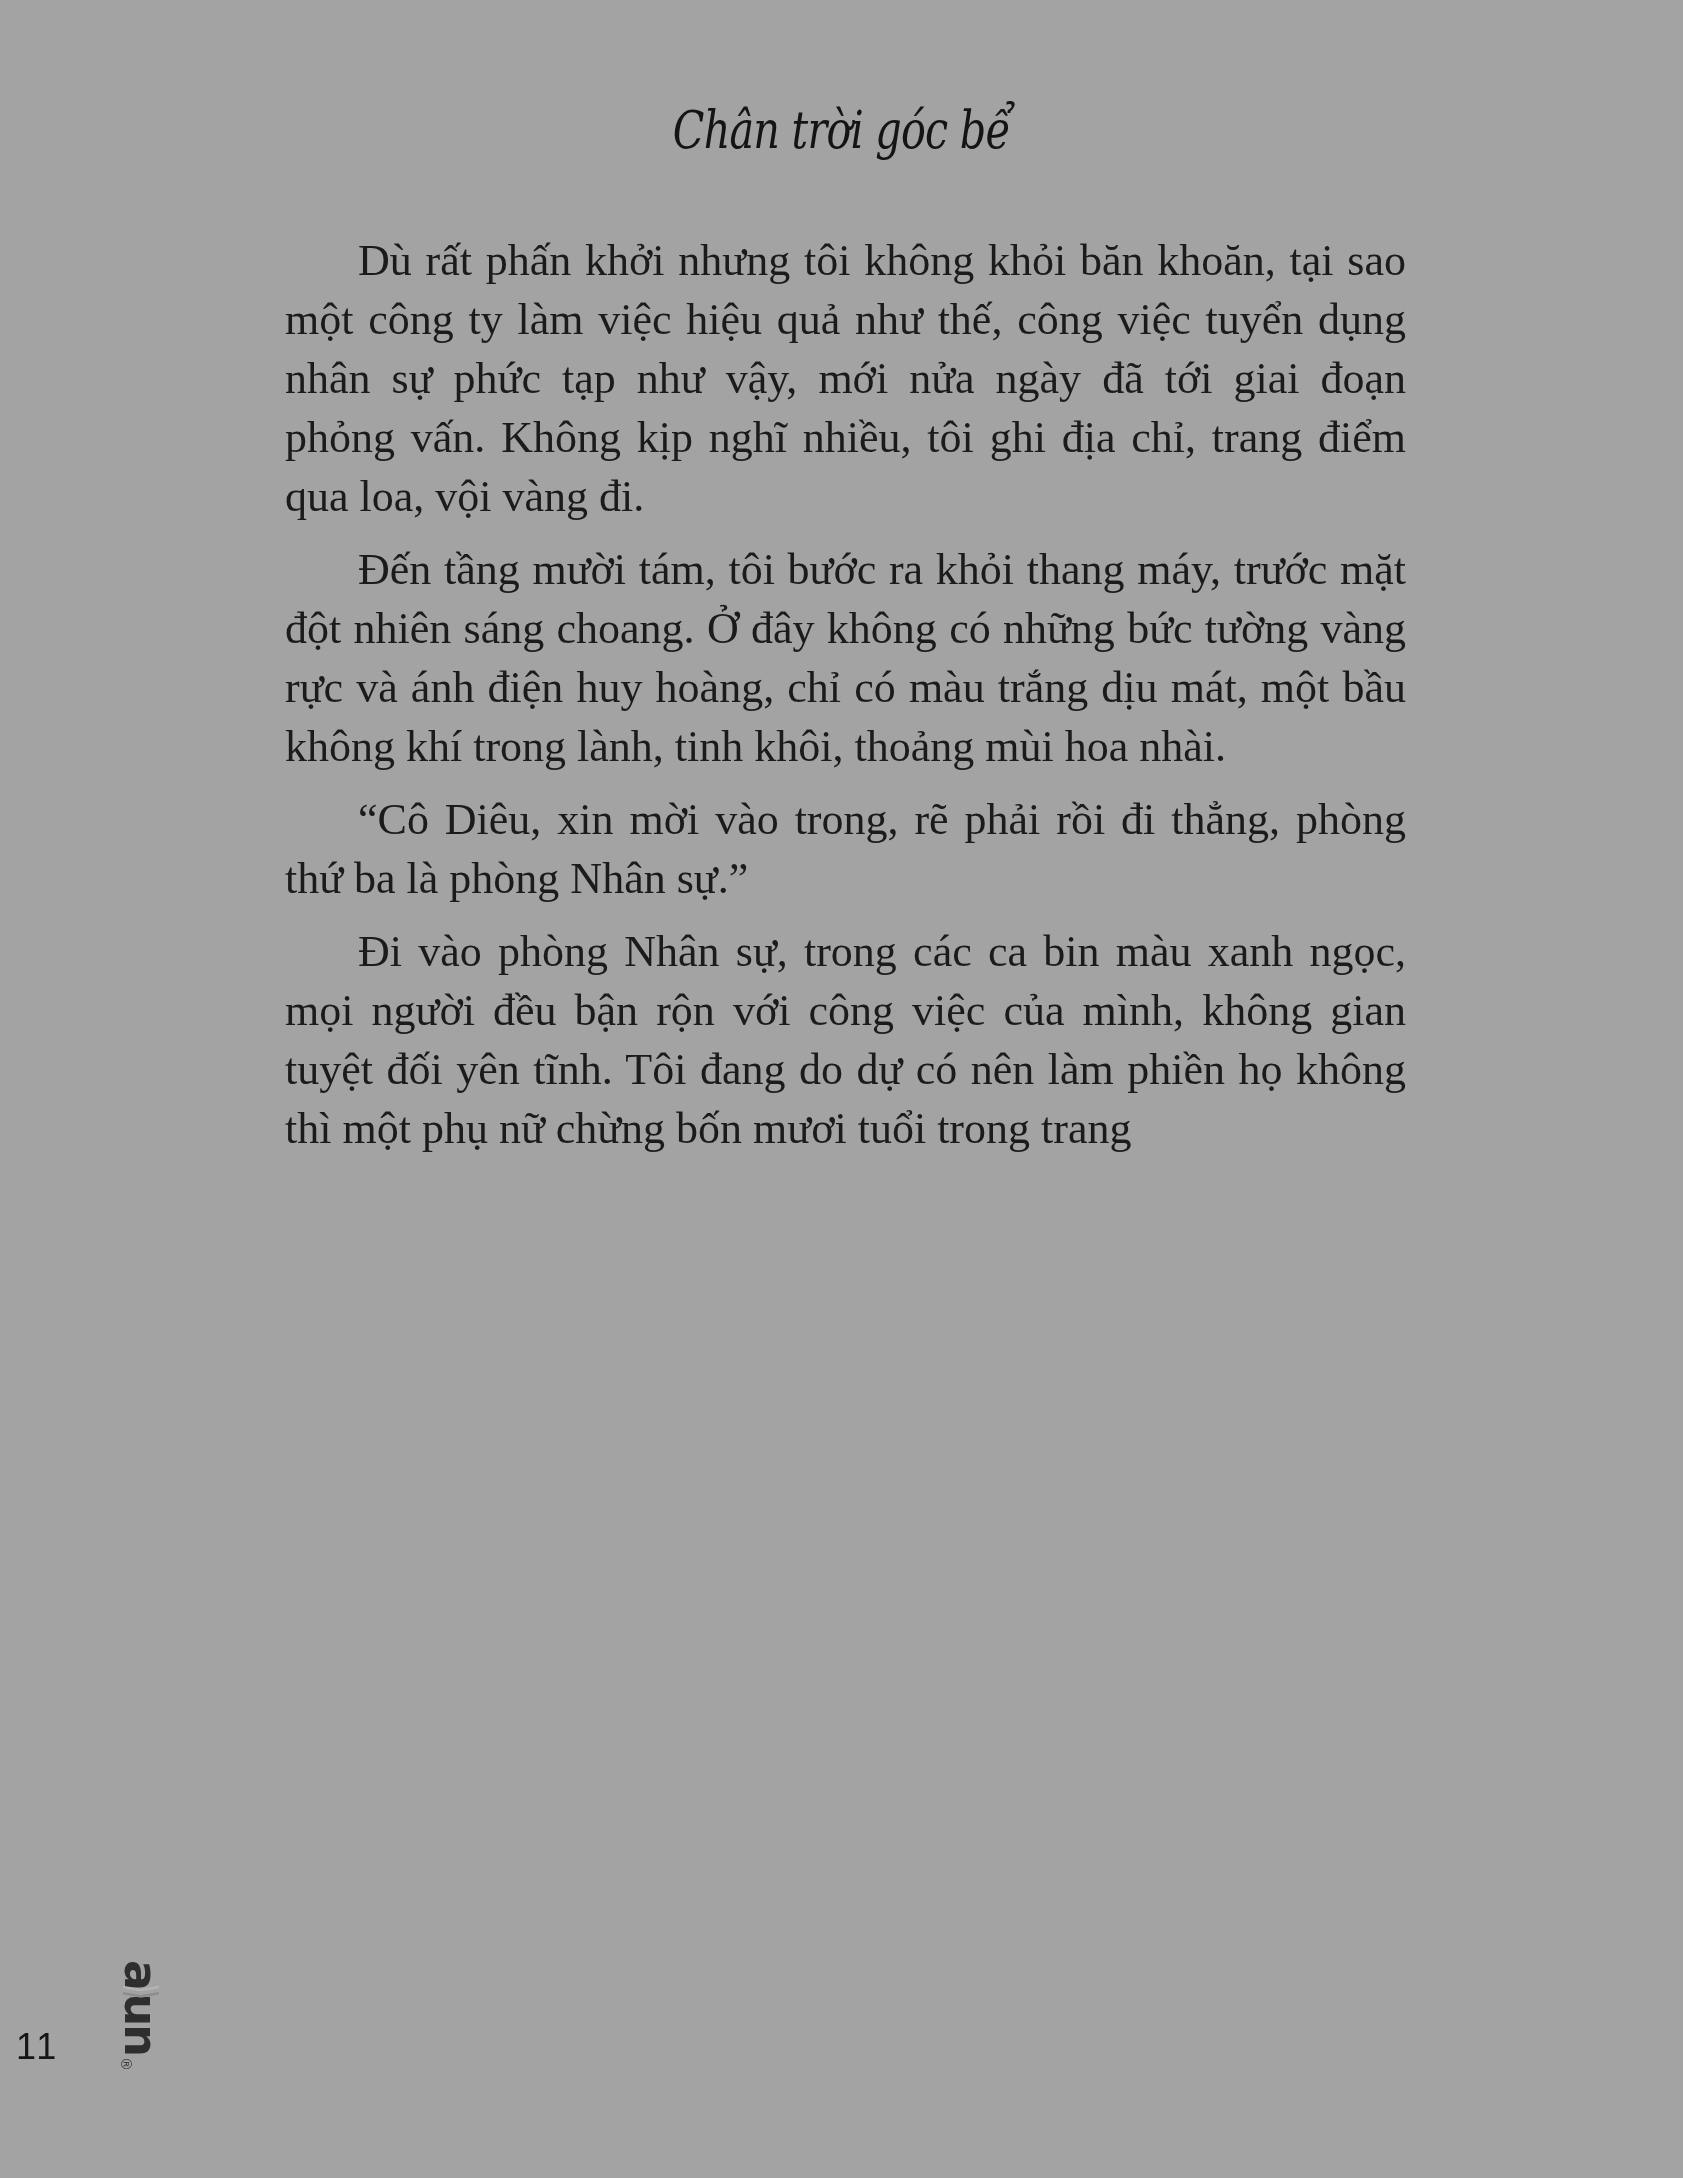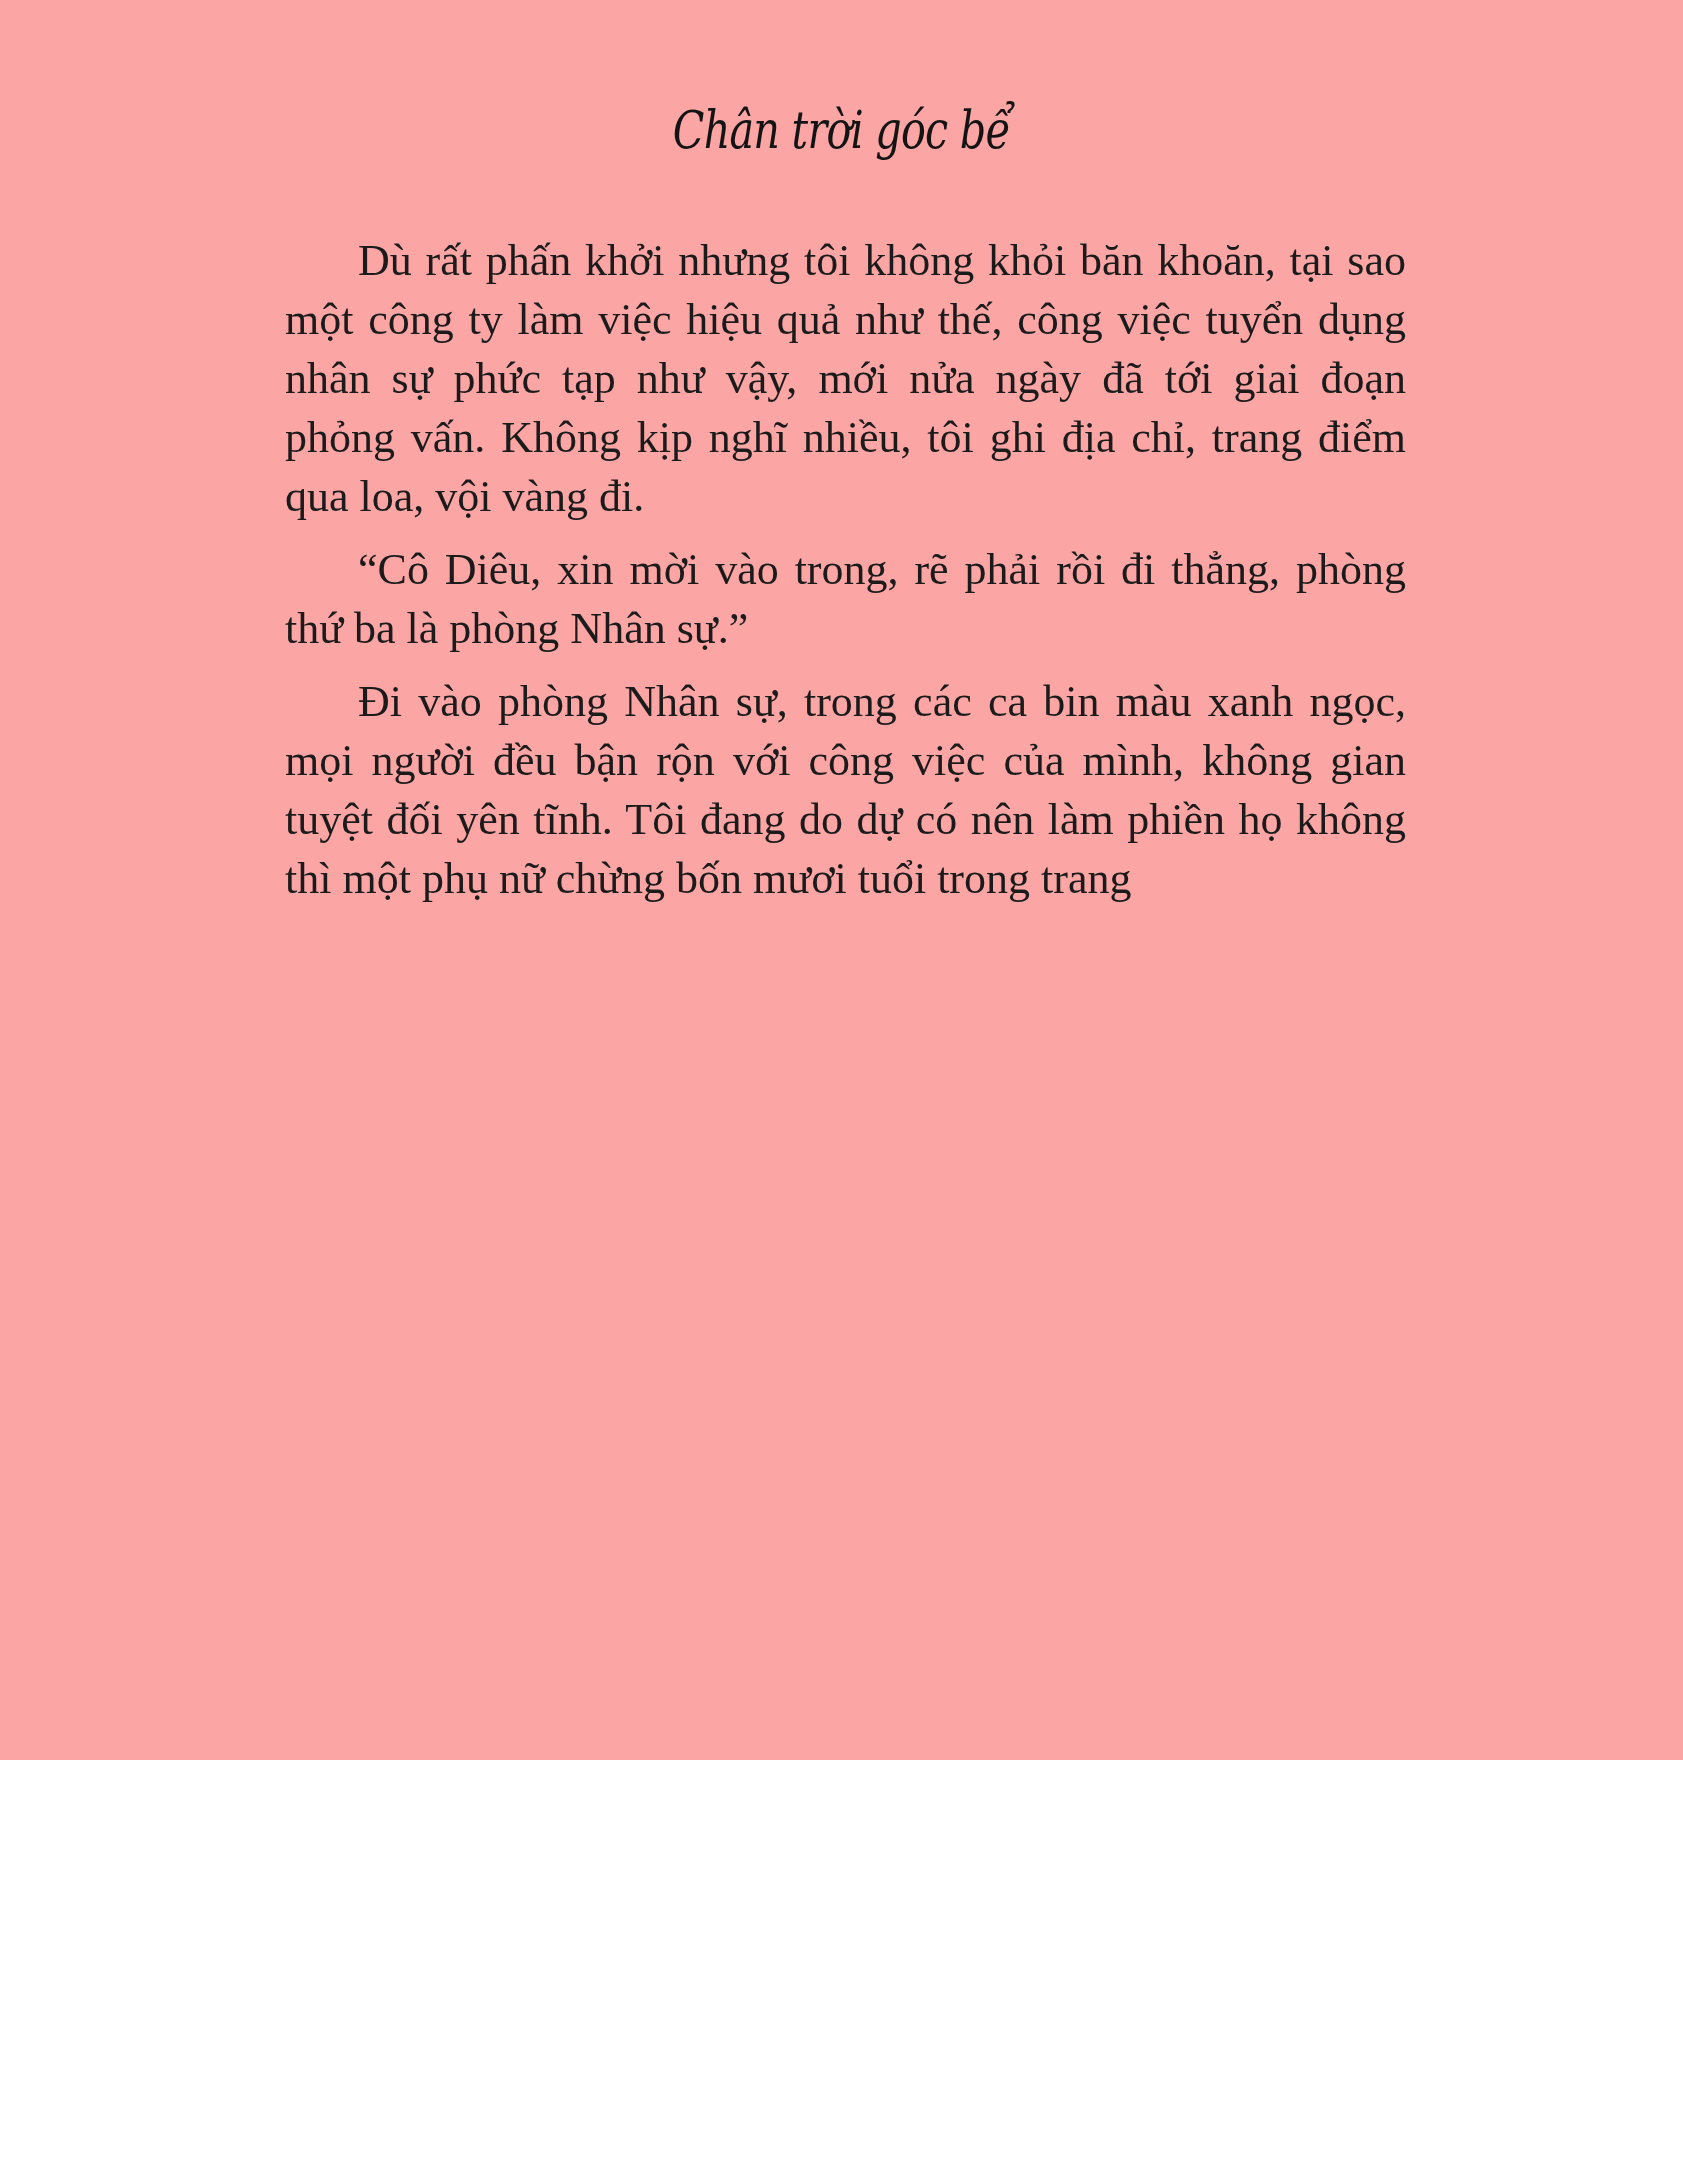--- a/index.html
+++ b/index.html
@@ -3,22 +3,22 @@
 <meta charset="utf-8">
 <style>
   html, body { margin: 0; padding: 0; }
   body {
     width: 1683px; height: 2178px;
     background: #ffffff;
     font-family: "Liberation Serif", serif;
   }
   .page {
     position: relative;
-    width: 1683px; height: 1760px;
-    background: #fca5a5;
+    width: 1683px; height: 2178px;
+    background: #a3a3a3;
     color: #1b1b1b;
     overflow: hidden;
   }
   
   .running-head {
     position: absolute;
     top: 99px; left: 0; width: 100%;
     text-align: center;
     font-family: "DejaVu Serif", serif;
     font-style: italic;
@@ -94,20 +94,21 @@
 </style>
 </head>
 <body>
 
 <div class="page">
 
   <div class="running-head">Chân trời góc bể</div>
 
   <div class="body-text">
     <p>Dù rất phấn khởi nhưng tôi không khỏi băn khoăn, tại sao một công ty làm việc hiệu quả như thế, công việc tuyển dụng nhân sự phức tạp như vậy, mới nửa ngày đã tới giai đoạn phỏng vấn. Không kịp nghĩ nhiều, tôi ghi địa chỉ, trang điểm qua loa, vội vàng đi.</p>
+    <p>Đến tầng mười tám, tôi bước ra khỏi thang máy, trước mặt đột nhiên sáng choang. Ở đây không có những bức tường vàng rực và ánh điện huy hoàng, chỉ có màu trắng dịu mát, một bầu không khí trong lành, tinh khôi, thoảng mùi hoa nhài.</p>
     <p>“Cô Diêu, xin mời vào trong, rẽ phải rồi đi thẳng, phòng thứ ba là phòng Nhân sự.”</p>
     <p>Đi vào phòng Nhân sự, trong các ca bin màu xanh ngọc, mọi người đều bận rộn với công việc của mình, không gian tuyệt đối yên tĩnh. Tôi đang do dự có nên làm phiền họ không thì một phụ nữ chừng bốn mươi tuổi trong trang</p>
   </div>
 
   <div class="logo">
     <div class="logo-inner">
       <span class="logo-letter">a</span>
       <span class="logo-chev"></span>
       <span class="logo-chev light"></span>
       <span class="logo-letter">u</span>

